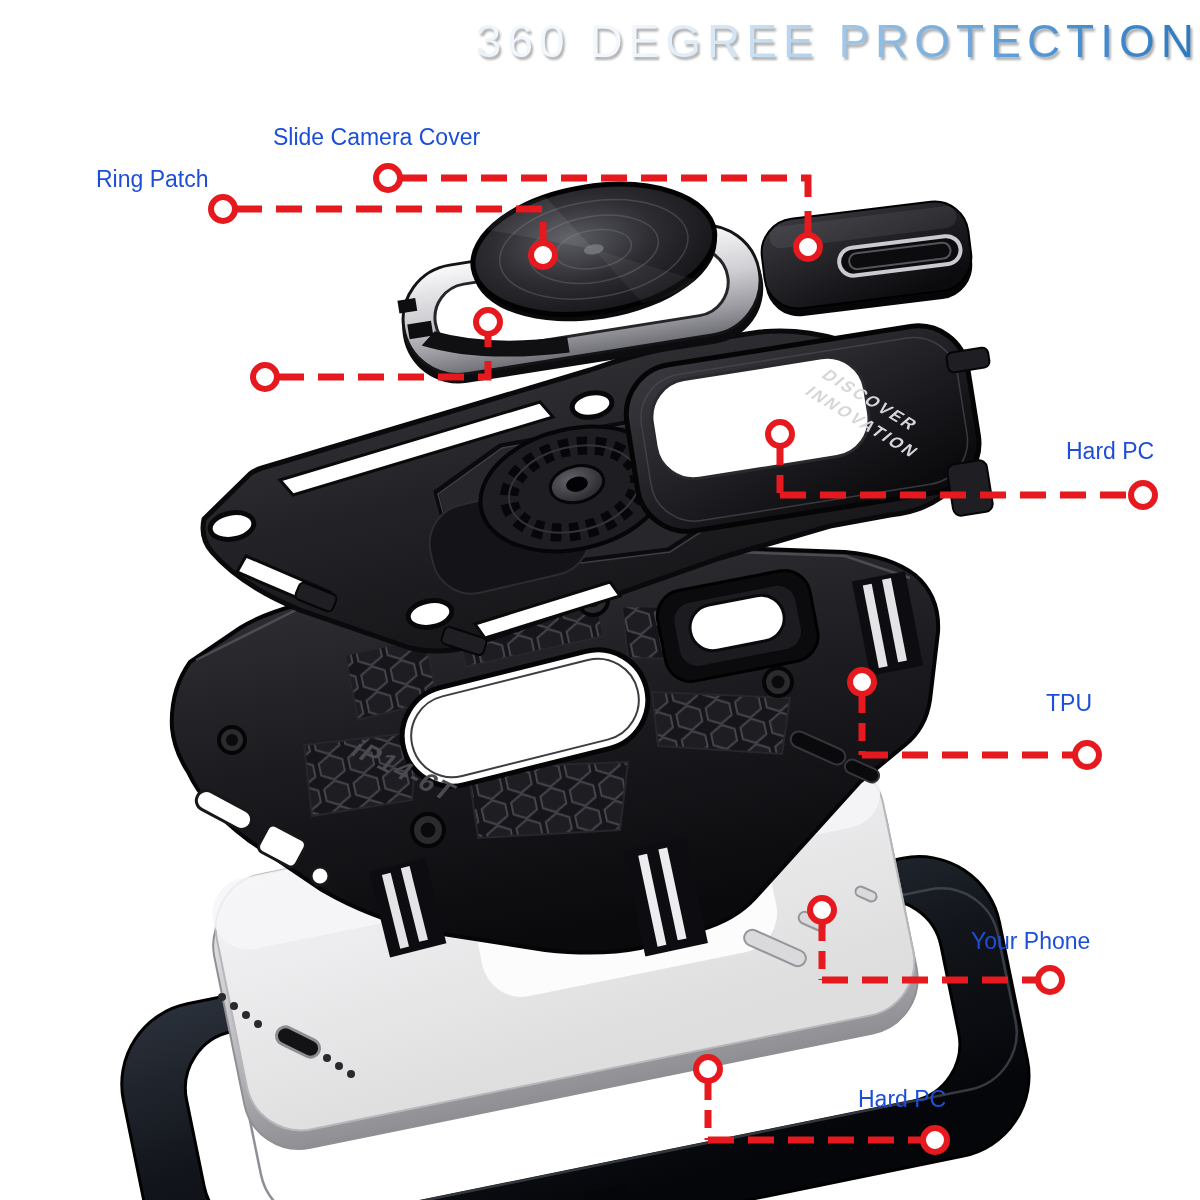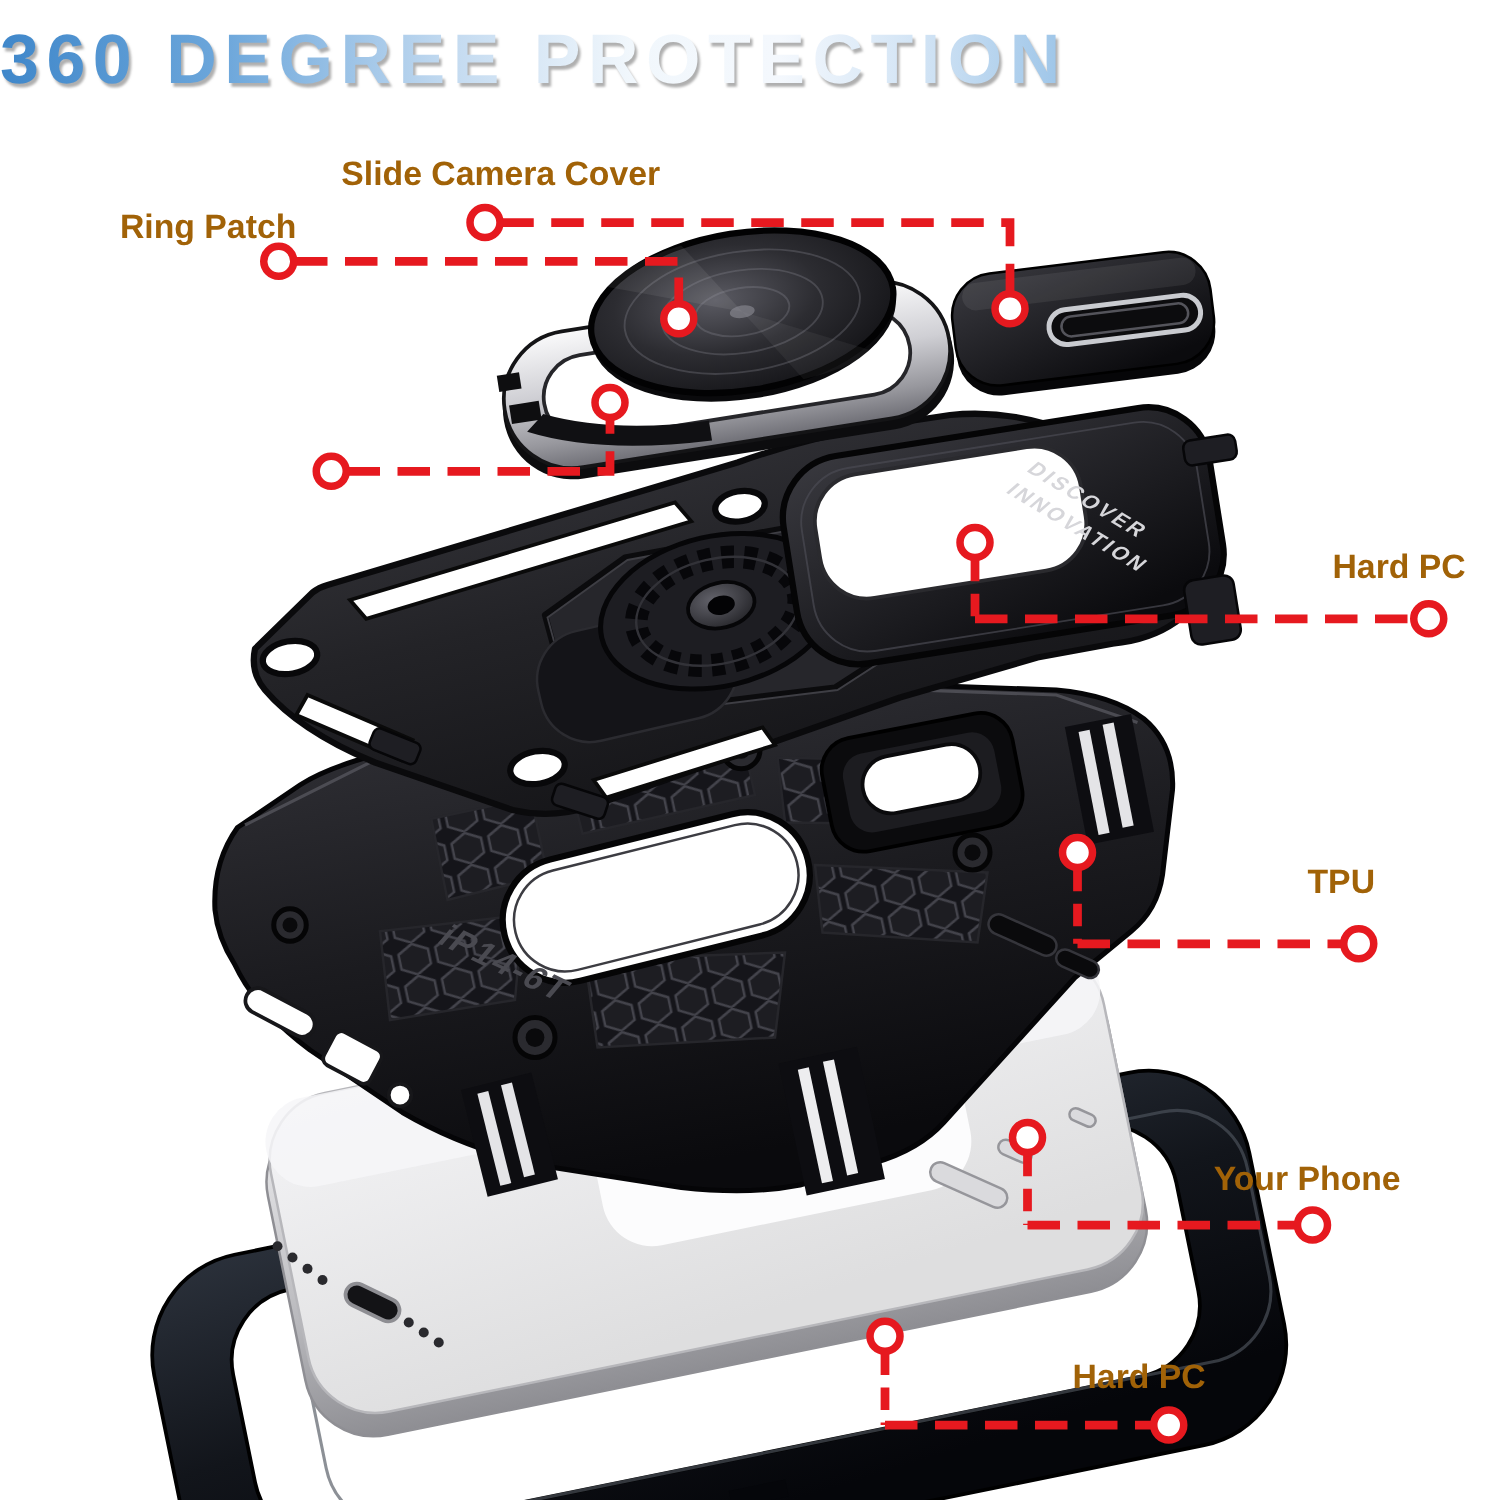--- a/index.html
+++ b/index.html
@@ -1,24 +1,24 @@
 <!DOCTYPE html>
 <html><head>
 <meta charset="utf-8">
 <style>
   html,body{margin:0;padding:0;background:#fff;}
   .stage{position:relative;width:1200px;height:1200px;background:#fff;overflow:hidden;
          font-family:"Liberation Sans",sans-serif;}
-  .title{position:absolute;top:14px;left:0;width:100%;text-align:left;
-         font-weight:bold;font-size:56px;letter-spacing:6px;white-space:nowrap;
+  .title{position:absolute;top:14px;left:0;width:100%;text-align:right;
+         font-weight:normal;font-size:46px;letter-spacing:6px;white-space:nowrap;
          background:linear-gradient(90deg,#3f87ca 0%,#6da7db 15%,#c3daf0 30%,#f1f7fc 42%,
                     #f4f8fd 52%,#cfe2f4 62%,#8cbbe4 74%,#4e93d2 88%,#2c79c0 100%);
          -webkit-background-clip:text;background-clip:text;color:transparent;
          filter:drop-shadow(2px 3px 1px rgba(110,110,110,.55));}
-  .lbl{position:absolute;font-weight:bold;font-size:27px;color:#a16207;white-space:nowrap;}
+  .lbl{position:absolute;font-weight:normal;font-size:23px;color:#1d4ed8;white-space:nowrap;}
   svg{position:absolute;left:0;top:0;}
   .ldr{stroke:#e6191f;stroke-width:7;fill:none;stroke-dasharray:26 14;}
   .stem{stroke:#e6191f;stroke-width:7;fill:none;stroke-dasharray:18 10;}
   .dot{fill:#fff;stroke:#e6191f;stroke-width:6;}
 </style>
 </head>
 <body>
 
 <div class="stage">
 

